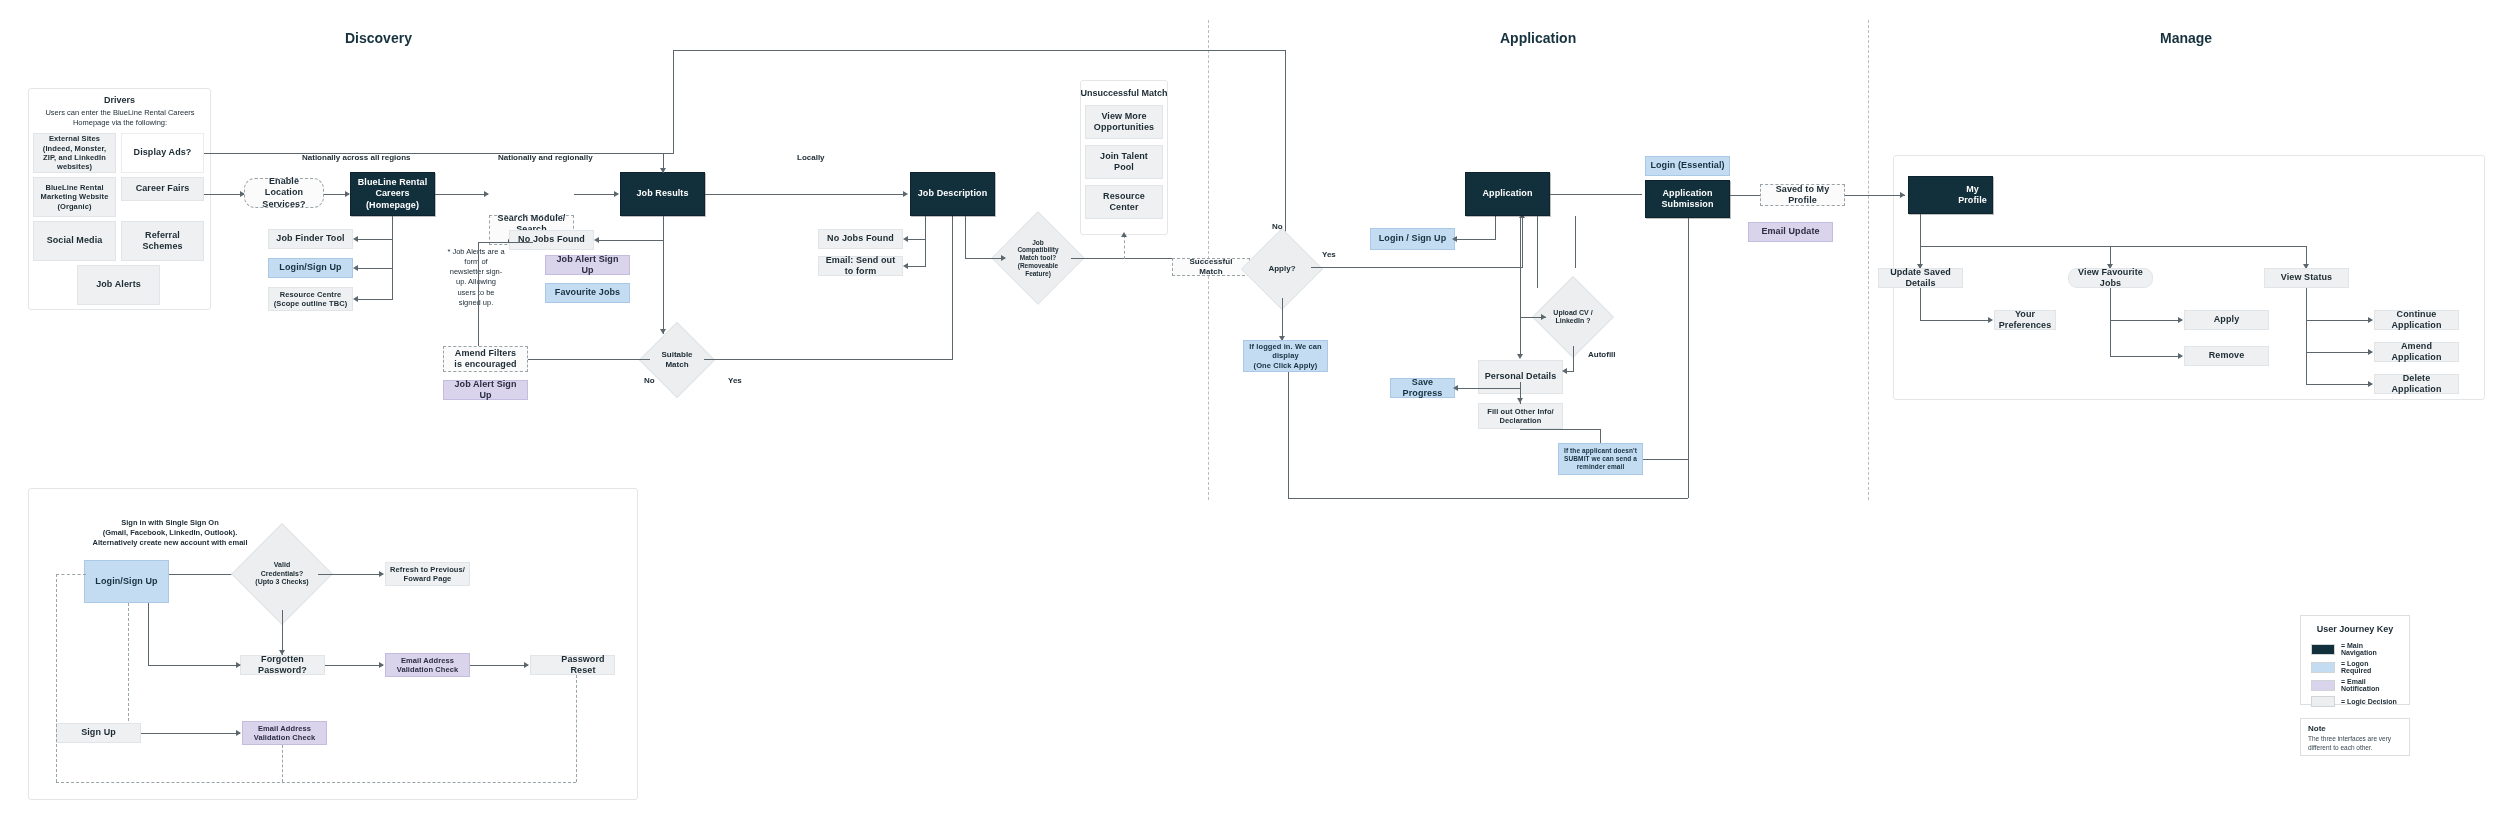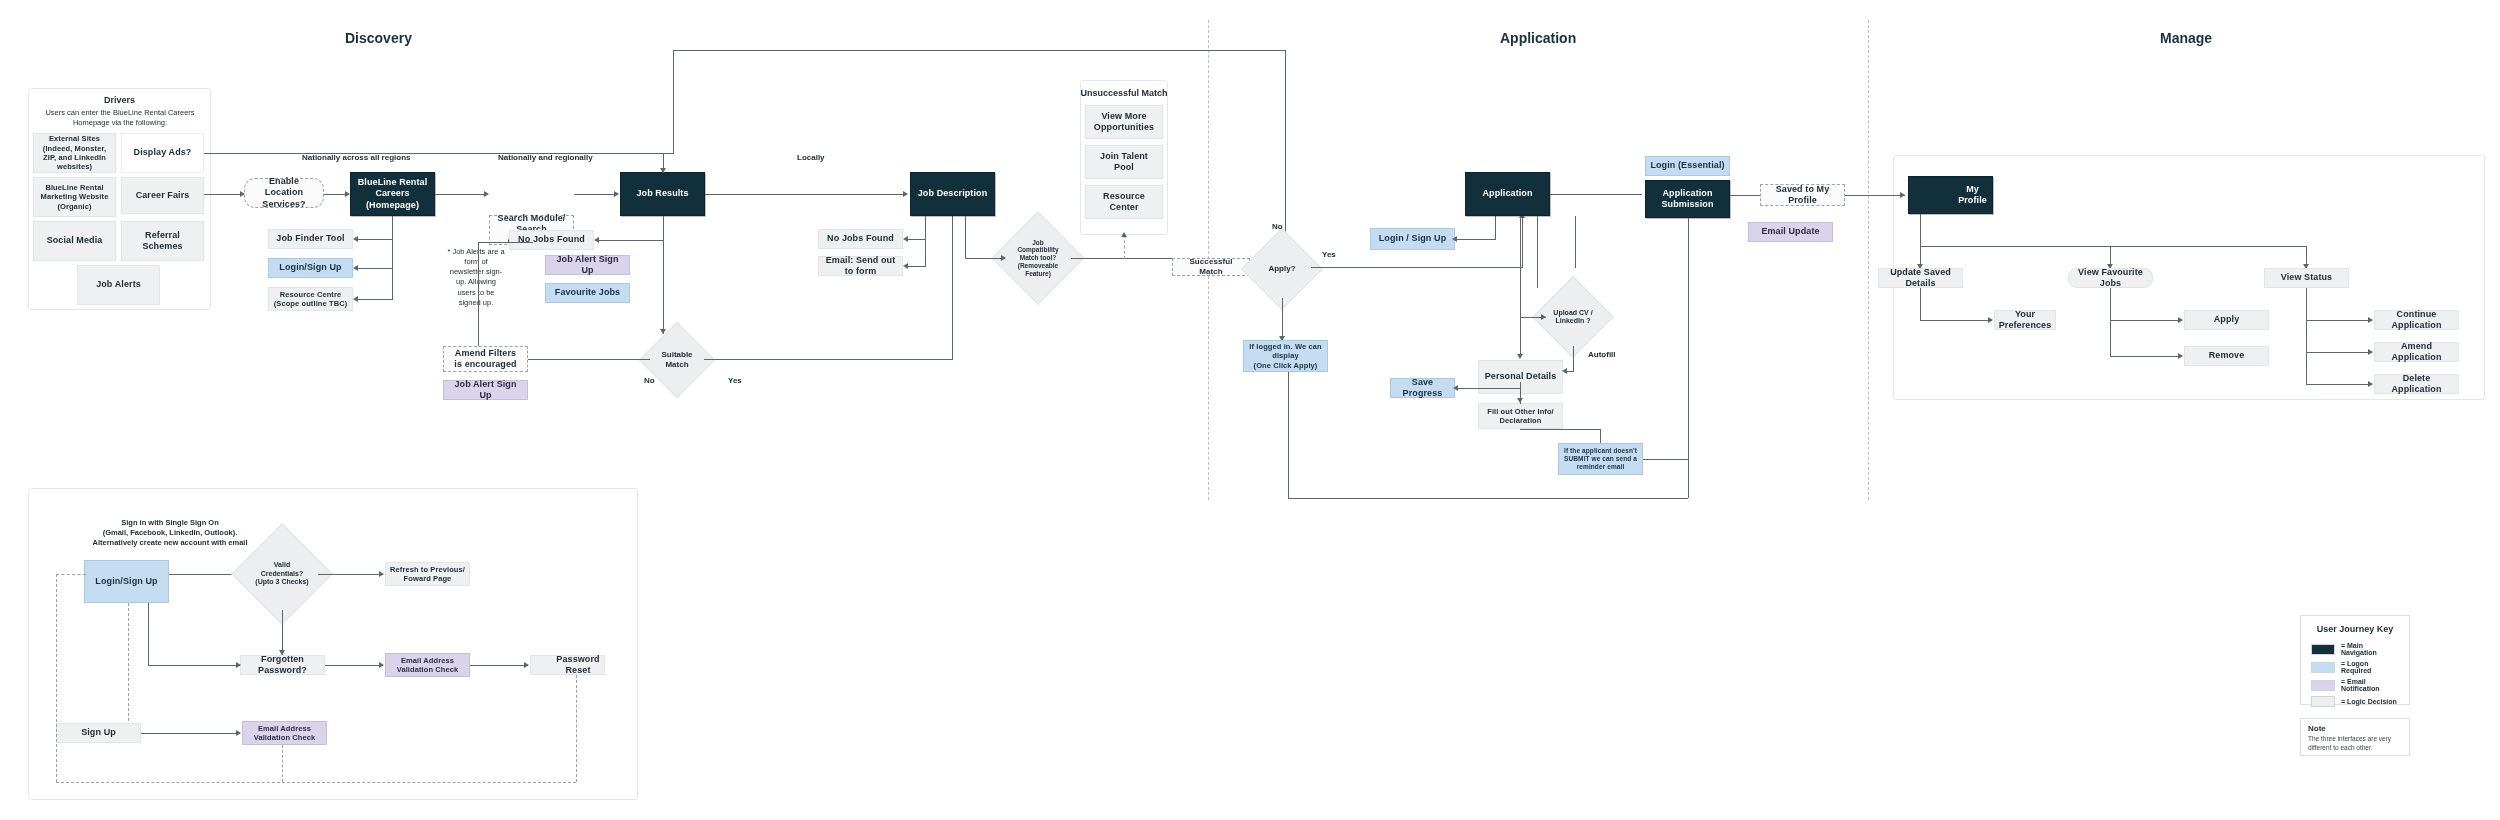--- a/index.html
+++ b/index.html
@@ -75,21 +75,21 @@
 
   <div class="panel" style="left:28px;top:88px;width:183px;height:222px;border-radius:3px;"></div>
   <div class="ttl" style="left:28px;top:95px;width:183px;">Drivers</div>
   <div class="smalltxt" style="left:36px;top:108px;width:168px;">Users can enter the BlueLine Rental Careers Homepage via the following:</div>
 
   <div class="node n-grey" style="left:33px;top:133px;width:83px;height:40px;white-space:pre-line;font-size:7.5px;">External Sites
 (Indeed, Monster, ZIP, and LinkedIn websites)</div>
   <div class="node n-white" style="left:121px;top:133px;width:83px;height:40px;">Display Ads?</div>
   <div class="node n-grey" style="left:33px;top:177px;width:83px;height:40px;white-space:pre-line;font-size:7.5px;">BlueLine Rental Marketing Website
 (Organic)</div>
-  <div class="node n-grey" style="left:121px;top:177px;width:83px;height:37px;">Career Fairs</div>
+  <div class="node n-grey" style="left:121px;top:177px;width:83px;height:24px;">Career Fairs</div>
   <div class="node n-grey" style="left:33px;top:221px;width:83px;height:40px;">Social Media</div>
   <div class="node n-grey" style="left:121px;top:221px;width:83px;height:40px;">Referral Schemes</div>
   <div class="node n-grey" style="left:77px;top:265px;width:83px;height:40px;">Job Alerts</div>
 
   <div class="edgelbl" style="left:258px;top:153px;padding-left:44px;">Nationally across all regions</div>
   <div class="edgelbl" style="left:498px;top:153px;">Nationally and regionally</div>
   <div class="edgelbl" style="left:797px;top:153px;">Locally</div>
 
   <div class="ln lh" style="left:204px;top:153px;width:469px;"></div>
   <div class="ln lv" style="left:673px;top:50px;height:104px;"></div>
@@ -340,21 +340,21 @@
   <div class="ln lh" style="left:148px;top:665px;width:92px;"></div>
   <div class="ah ah-r" style="left:236px;top:662px;"></div>
 
   <div class="ln lh" style="left:325px;top:665px;width:58px;"></div>
   <div class="ah ah-r" style="left:379px;top:662px;"></div>
   <div class="node n-purple" style="left:385px;top:653px;width:85px;height:24px;white-space:pre-line;font-size:7.5px;">Email Address
 Validation Check</div>
 
   <div class="ln lh" style="left:470px;top:665px;width:58px;"></div>
   <div class="ah ah-r" style="left:524px;top:662px;"></div>
-  <div class="node n-grey" style="left:530px;top:655px;width:75px;height:20px;padding-left:25px;">Password Reset</div>
+  <div class="node n-grey" style="left:530px;top:655px;width:85px;height:20px;padding-left:25px;">Password Reset</div>
 
   <div class="node n-grey" style="left:56px;top:723px;width:85px;height:20px;">Sign Up</div>
   <div class="ln lh" style="left:141px;top:733px;width:99px;"></div>
   <div class="ah ah-r" style="left:236px;top:730px;"></div>
   <div class="node n-purple" style="left:242px;top:721px;width:85px;height:24px;white-space:pre-line;font-size:7.5px;">Email Address
 Validation Check</div>
 
   <div class="dln dlv" style="left:128px;top:603px;height:118px;"></div>
   <div class="dln dlh" style="left:56px;top:574px;width:30px;"></div>
   <div class="dln dlv" style="left:56px;top:574px;height:208px;"></div>

